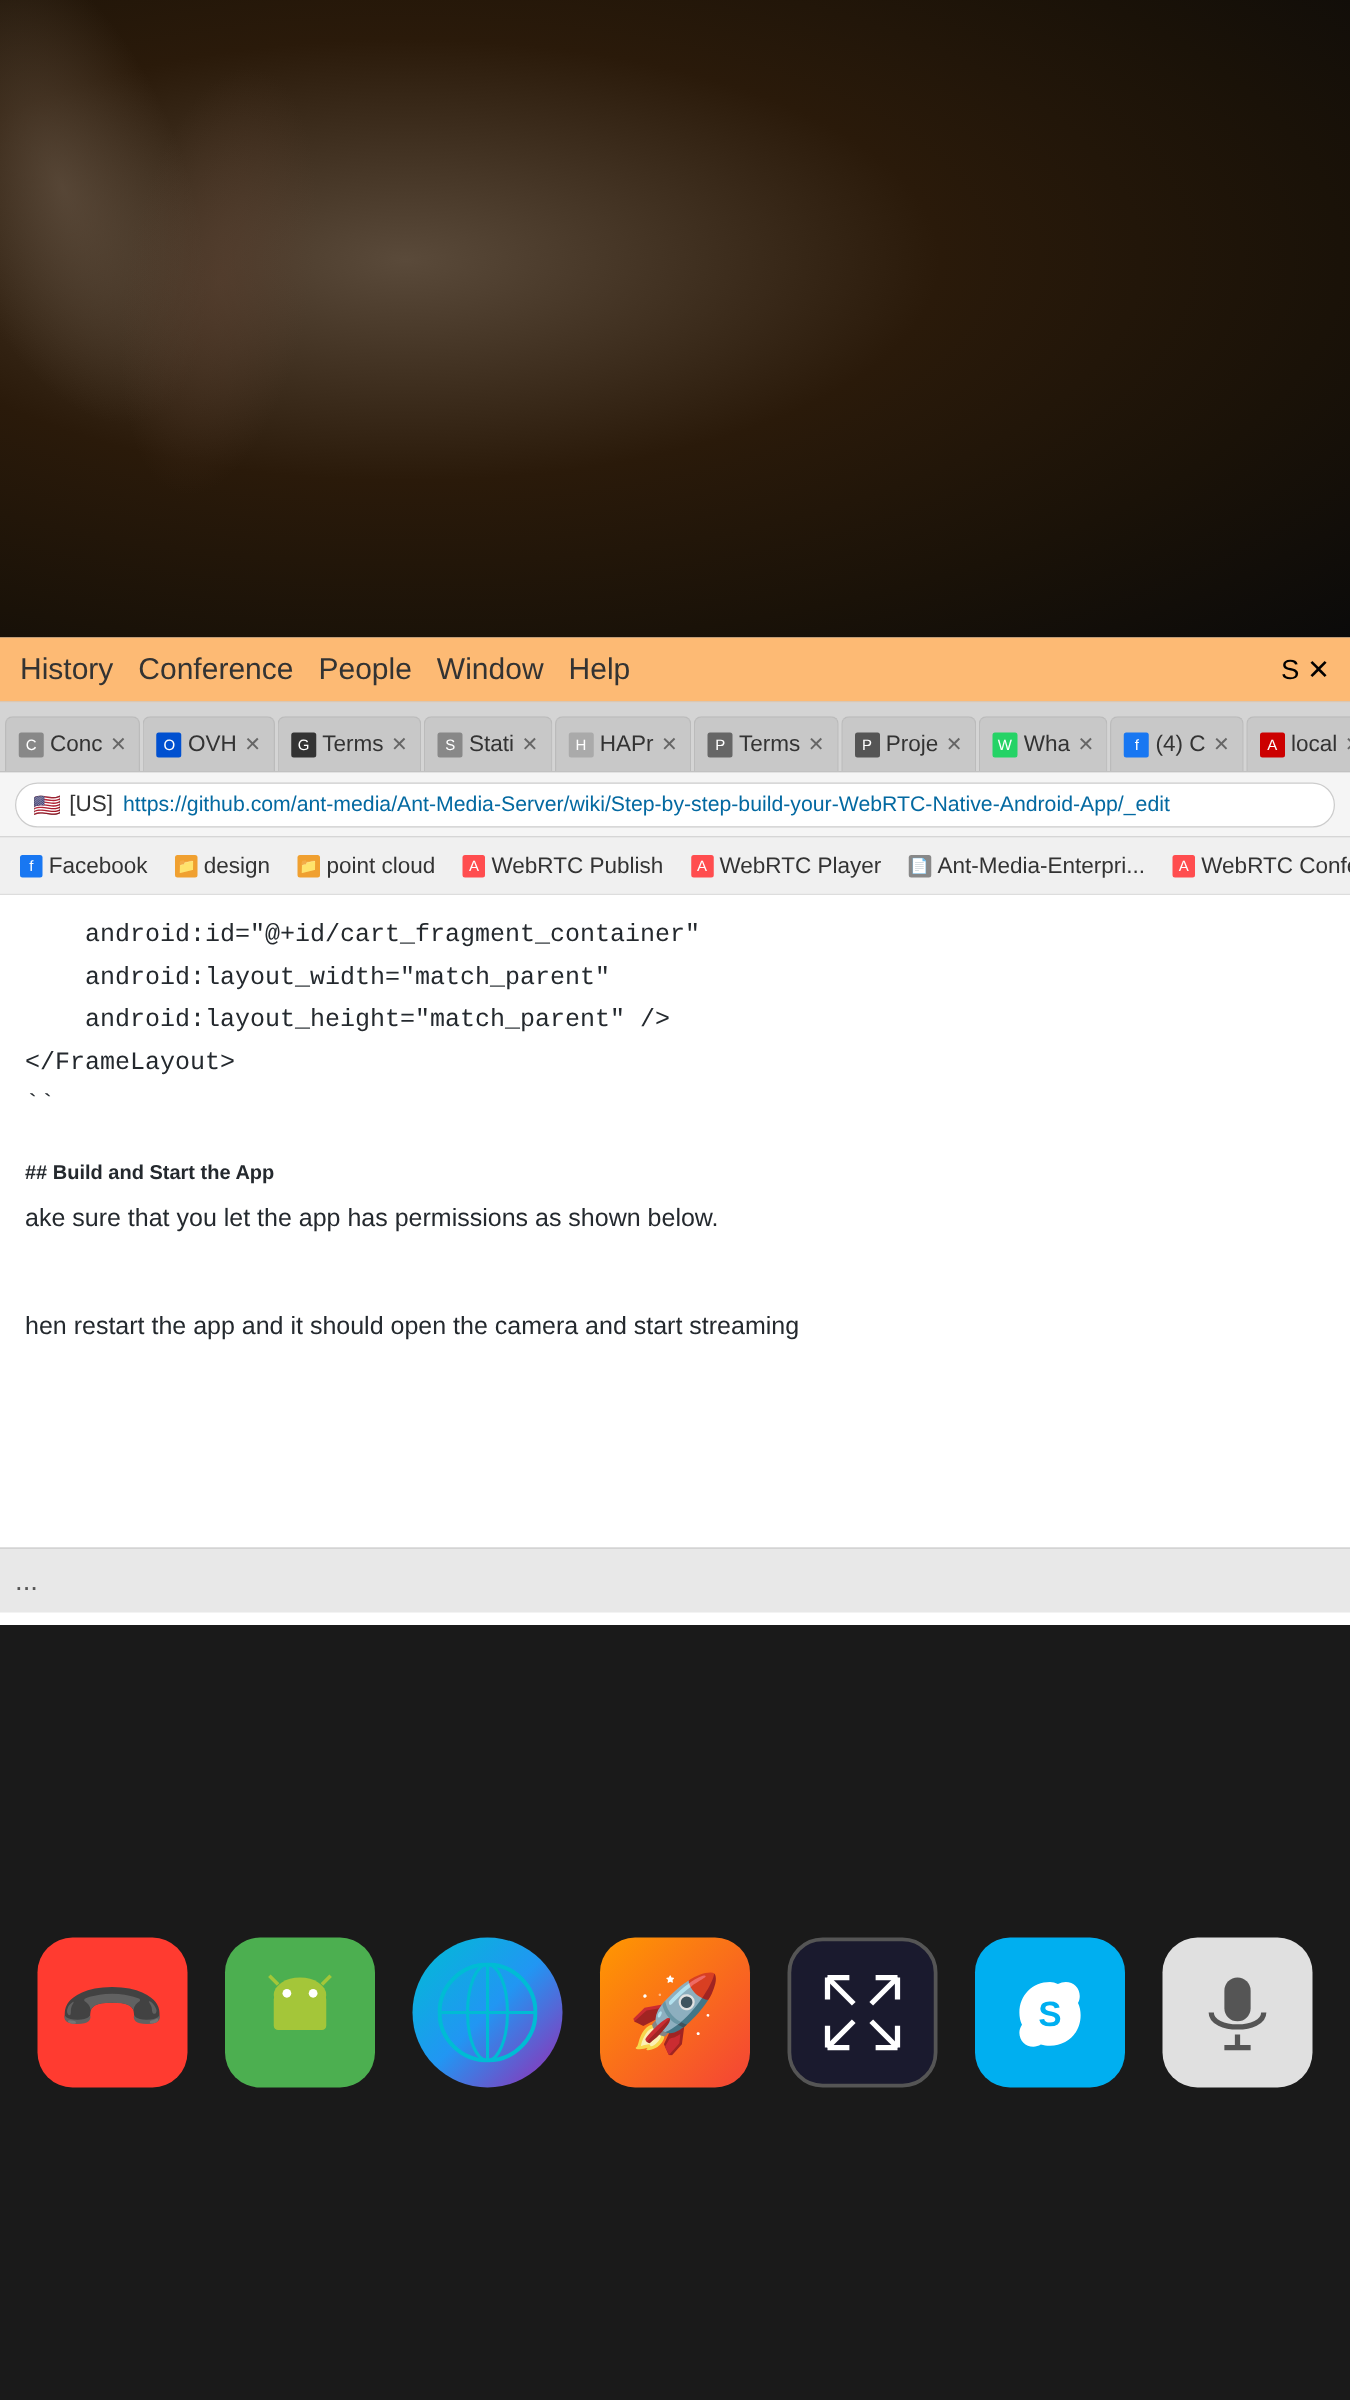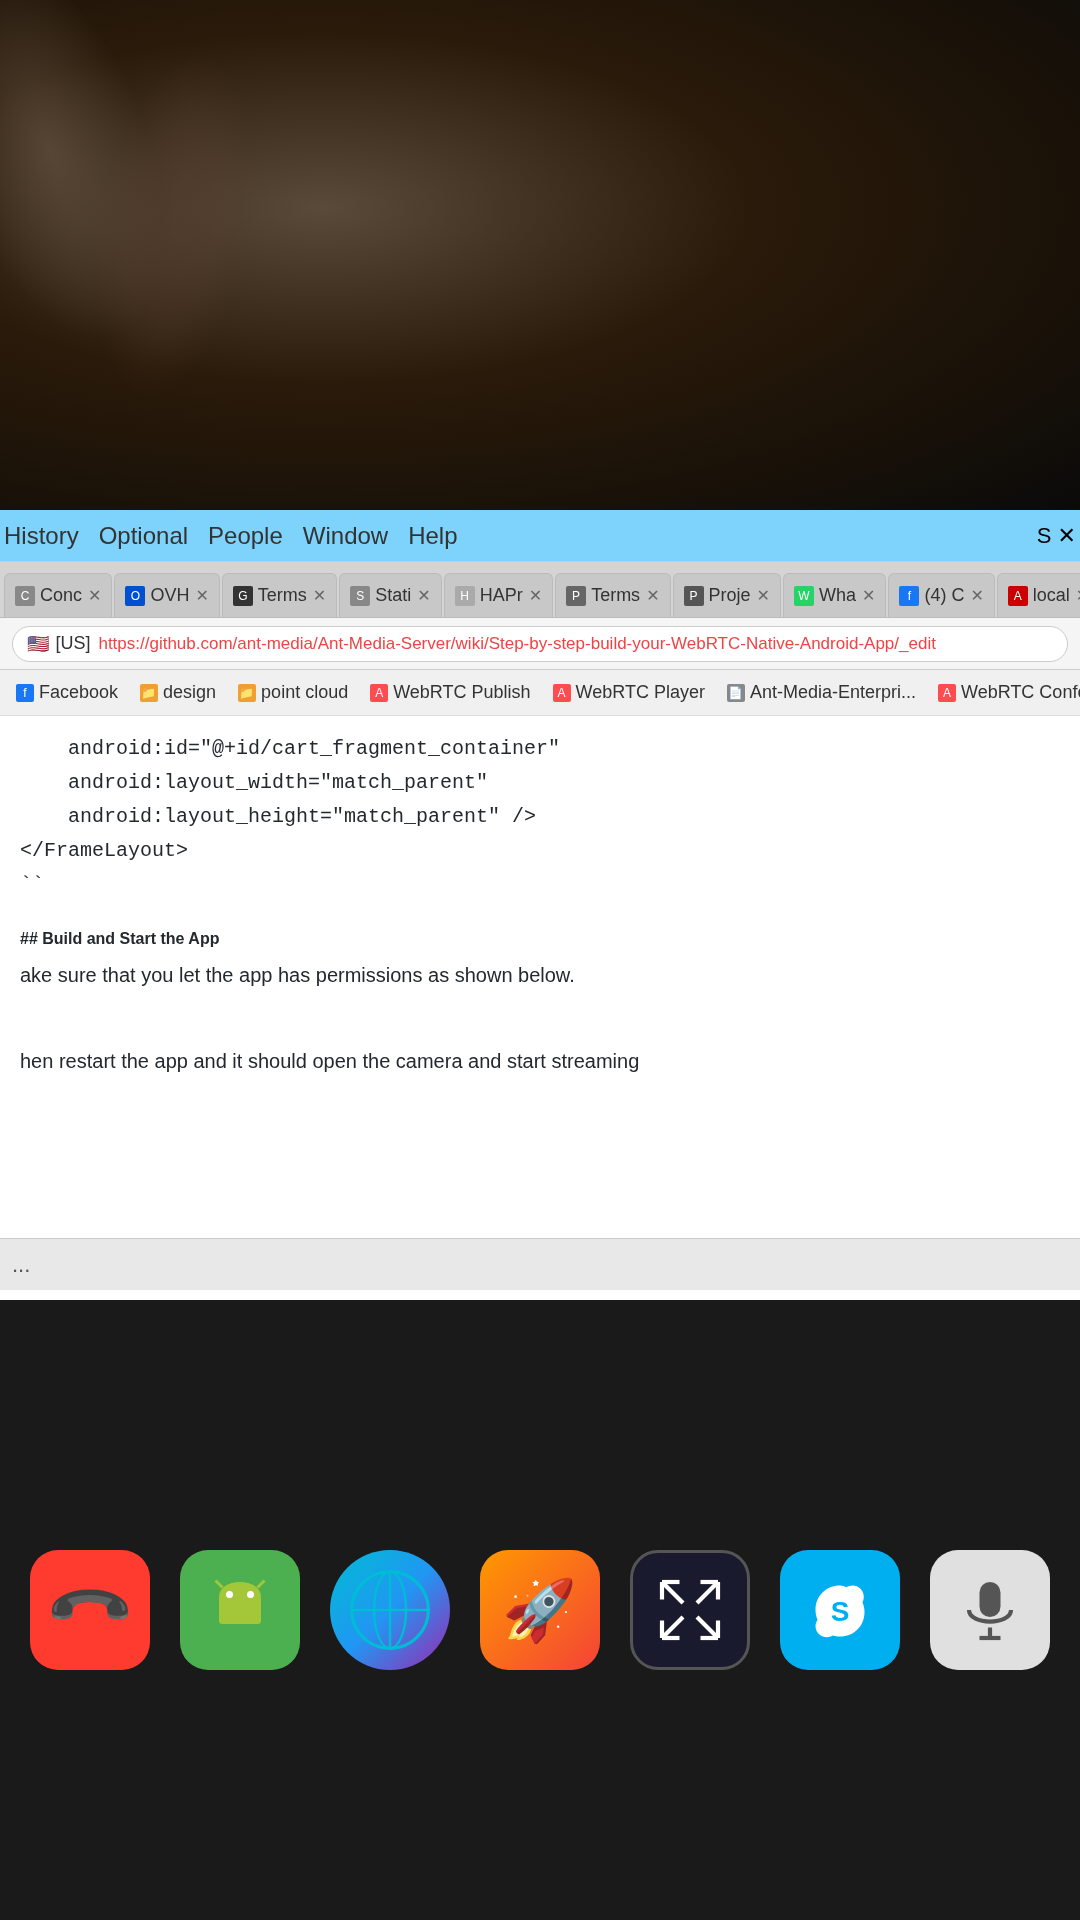--- a/index.html
+++ b/index.html
@@ -52,25 +52,25 @@
       left: 0;
       width: 100%;
       height: 1310px;
       background: #f0f0f0;
       display: flex;
       flex-direction: column;
     }
 
     
     .menu-bar {
-      background: #7dd3fc;
+      background: #fdba74;
       height: 52px;
       display: flex;
       align-items: center;
-      padding: 0 4px;
+      padding: 0 16px;
       gap: 20px;
       border-bottom: 1px solid #ccc;
     }
     .menu-item {
       font-size: 24px;
       color: #333;
       cursor: pointer;
     }
 
     
@@ -367,21 +367,21 @@
   </style>
 </head>
 <body>
 
 <div class="desktop-bg"></div>
 
 <div class="browser">
 
   <div class="menu-bar">
     <span class="menu-item">History</span>
-    <span class="menu-item">Optional</span>
+    <span class="menu-item">Conference</span>
     <span class="menu-item">People</span>
     <span class="menu-item">Window</span>
     <span class="menu-item">Help</span>
     <span style="margin-left:auto; font-size:22px;">S ✕</span>
   </div>
 
   <div class="tab-bar">
     <div class="tab">
       <span class="tab-favicon">C</span>
       <span>Conc</span>
@@ -432,21 +432,21 @@
       <span>local</span>
       <span class="tab-close">✕</span>
     </div>
 
   </div>
 
   <div class="address-bar">
     <div class="address-input">
       <span class="address-flag">🇺🇸</span>
       <span style="margin-right:8px;">[US]</span>
-      <span style="font-size:17px;color:#ef4444;overflow:hidden;text-overflow:ellipsis;white-space:nowrap;">https://github.com/ant-media/Ant-Media-Server/wiki/Step-by-step-build-your-WebRTC-Native-Android-App/_edit</span>
+      <span style="font-size:17px;color:#0369a1;overflow:hidden;text-overflow:ellipsis;white-space:nowrap;">https://github.com/ant-media/Ant-Media-Server/wiki/Step-by-step-build-your-WebRTC-Native-Android-App/_edit</span>
     </div>
   </div>
 
   <div class="bookmarks-bar">
     <div class="bookmark-item">
       <span class="bookmark-favicon fb-favicon">f</span>
       <span>Facebook</span>
     </div>
     <div class="bookmark-item">
       <span class="bookmark-favicon" style="background:#f0a030;color:white;">📁</span>

